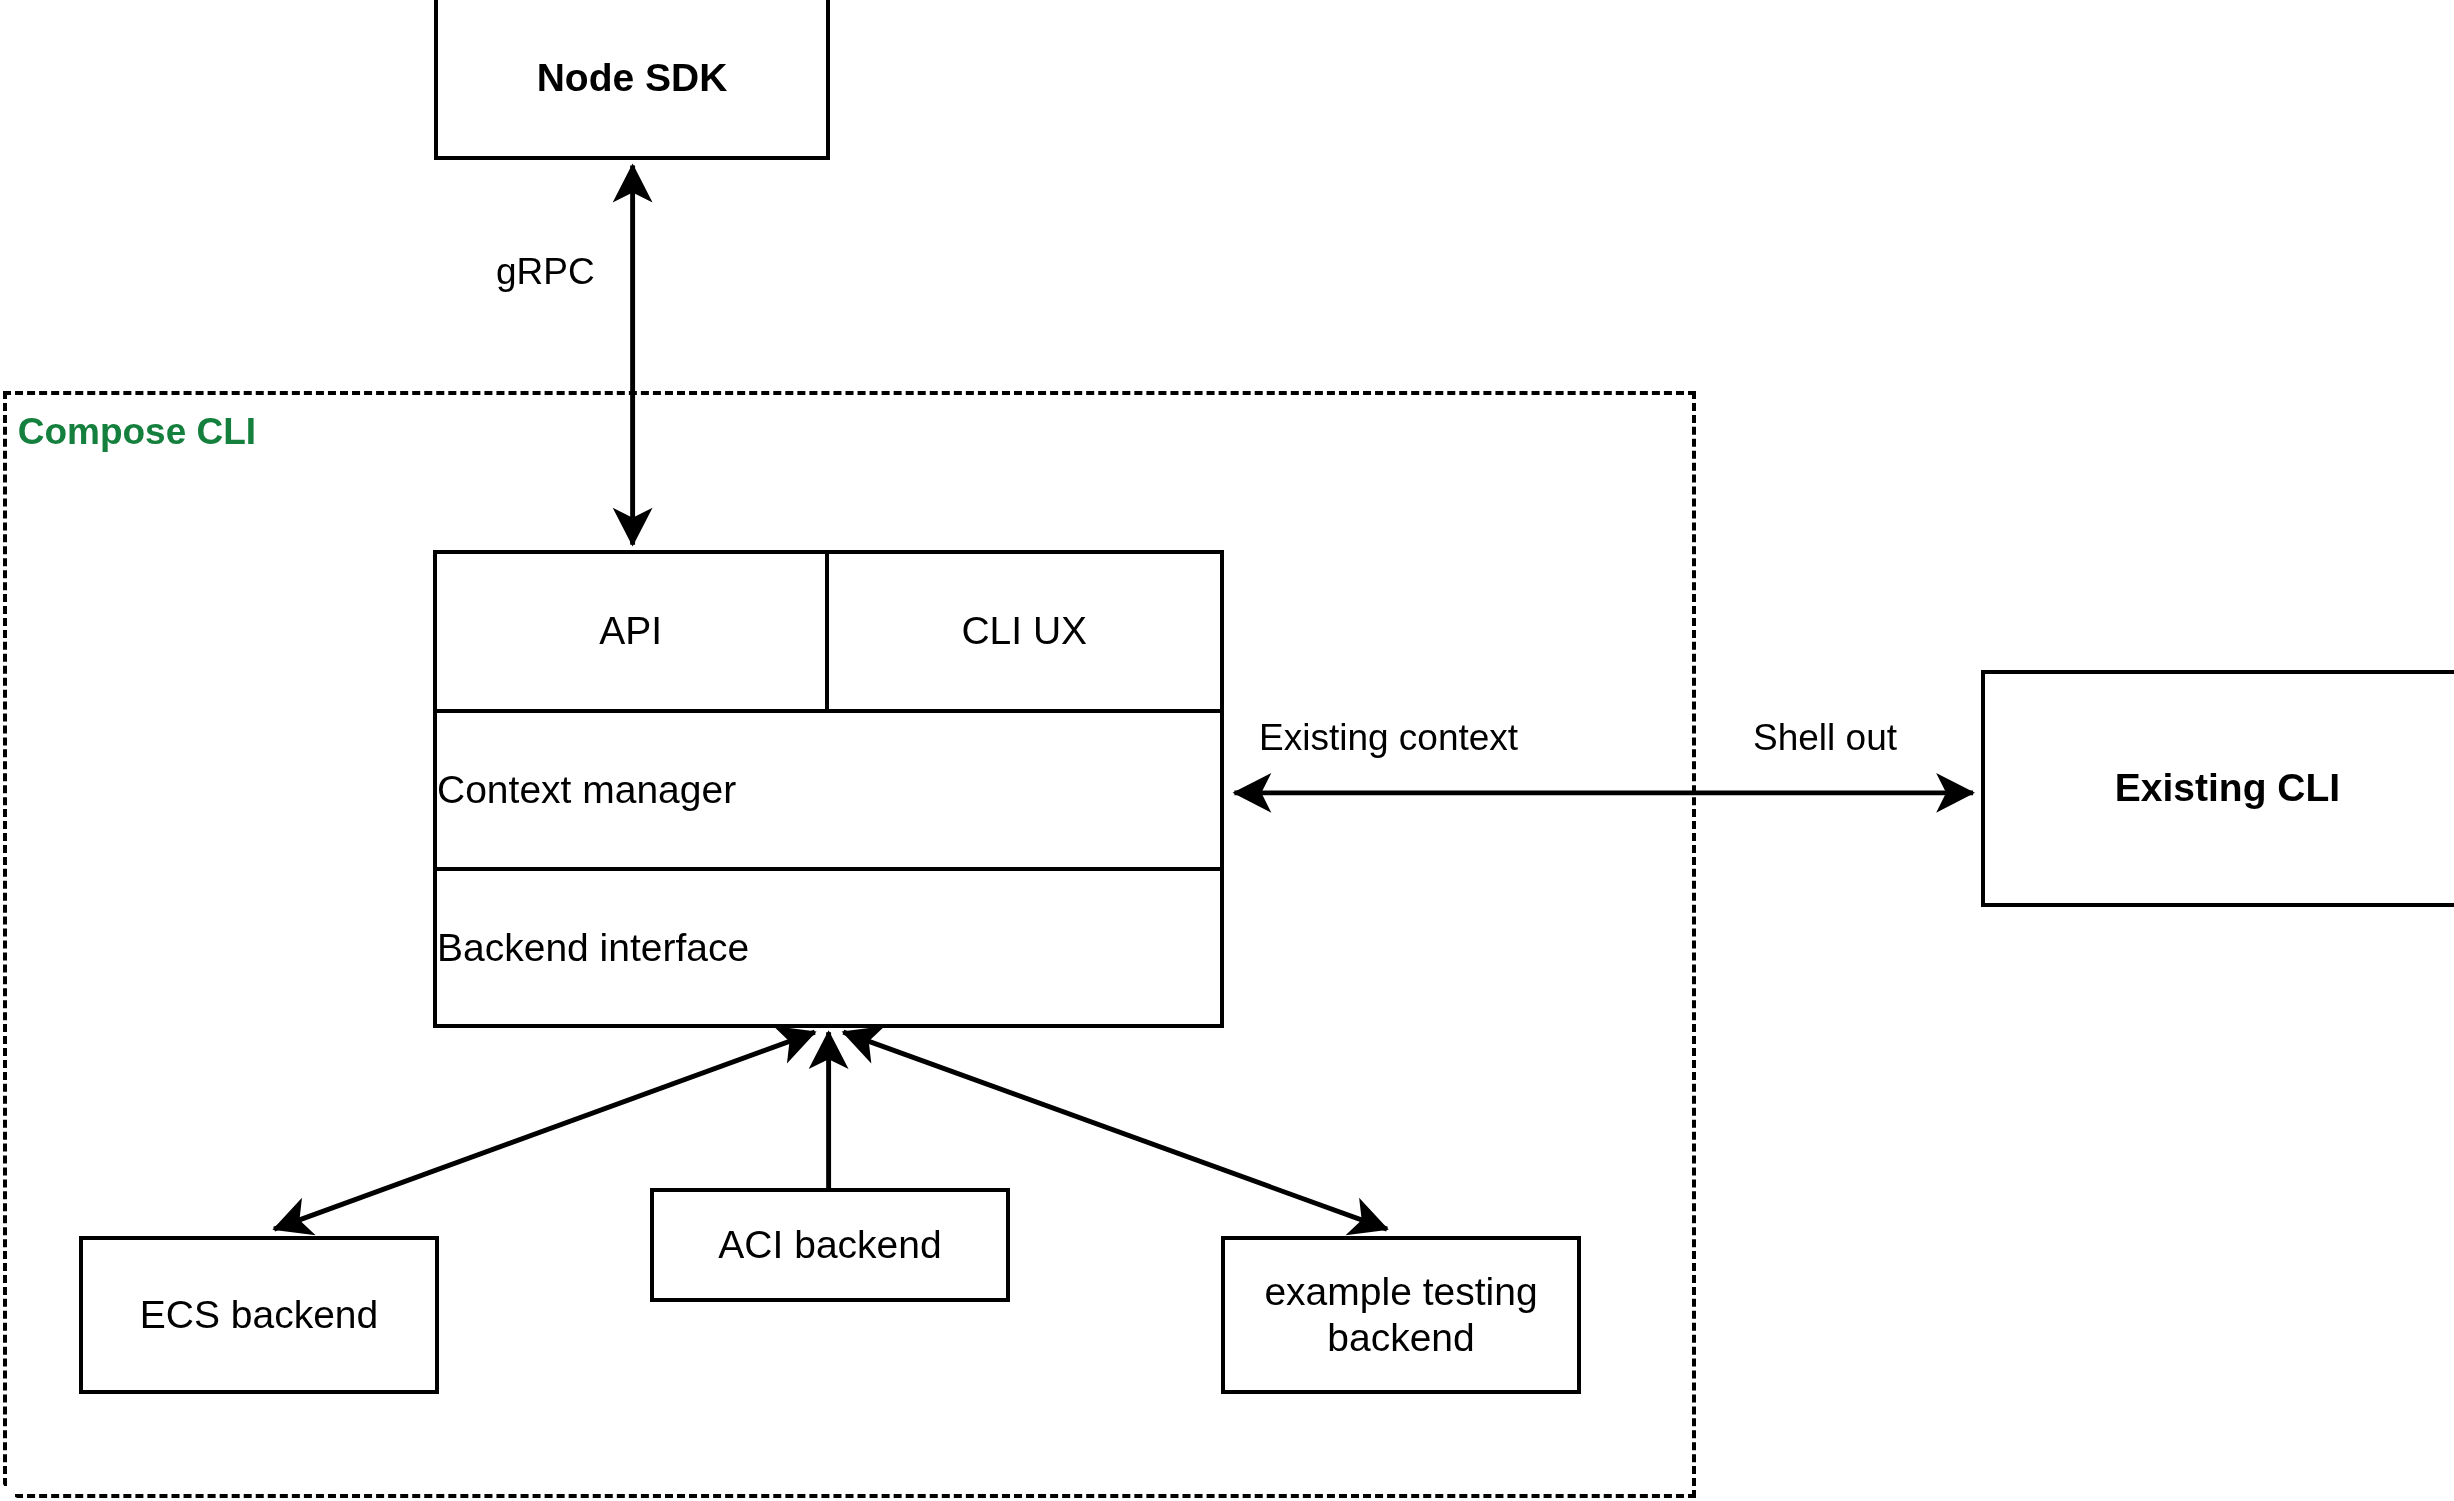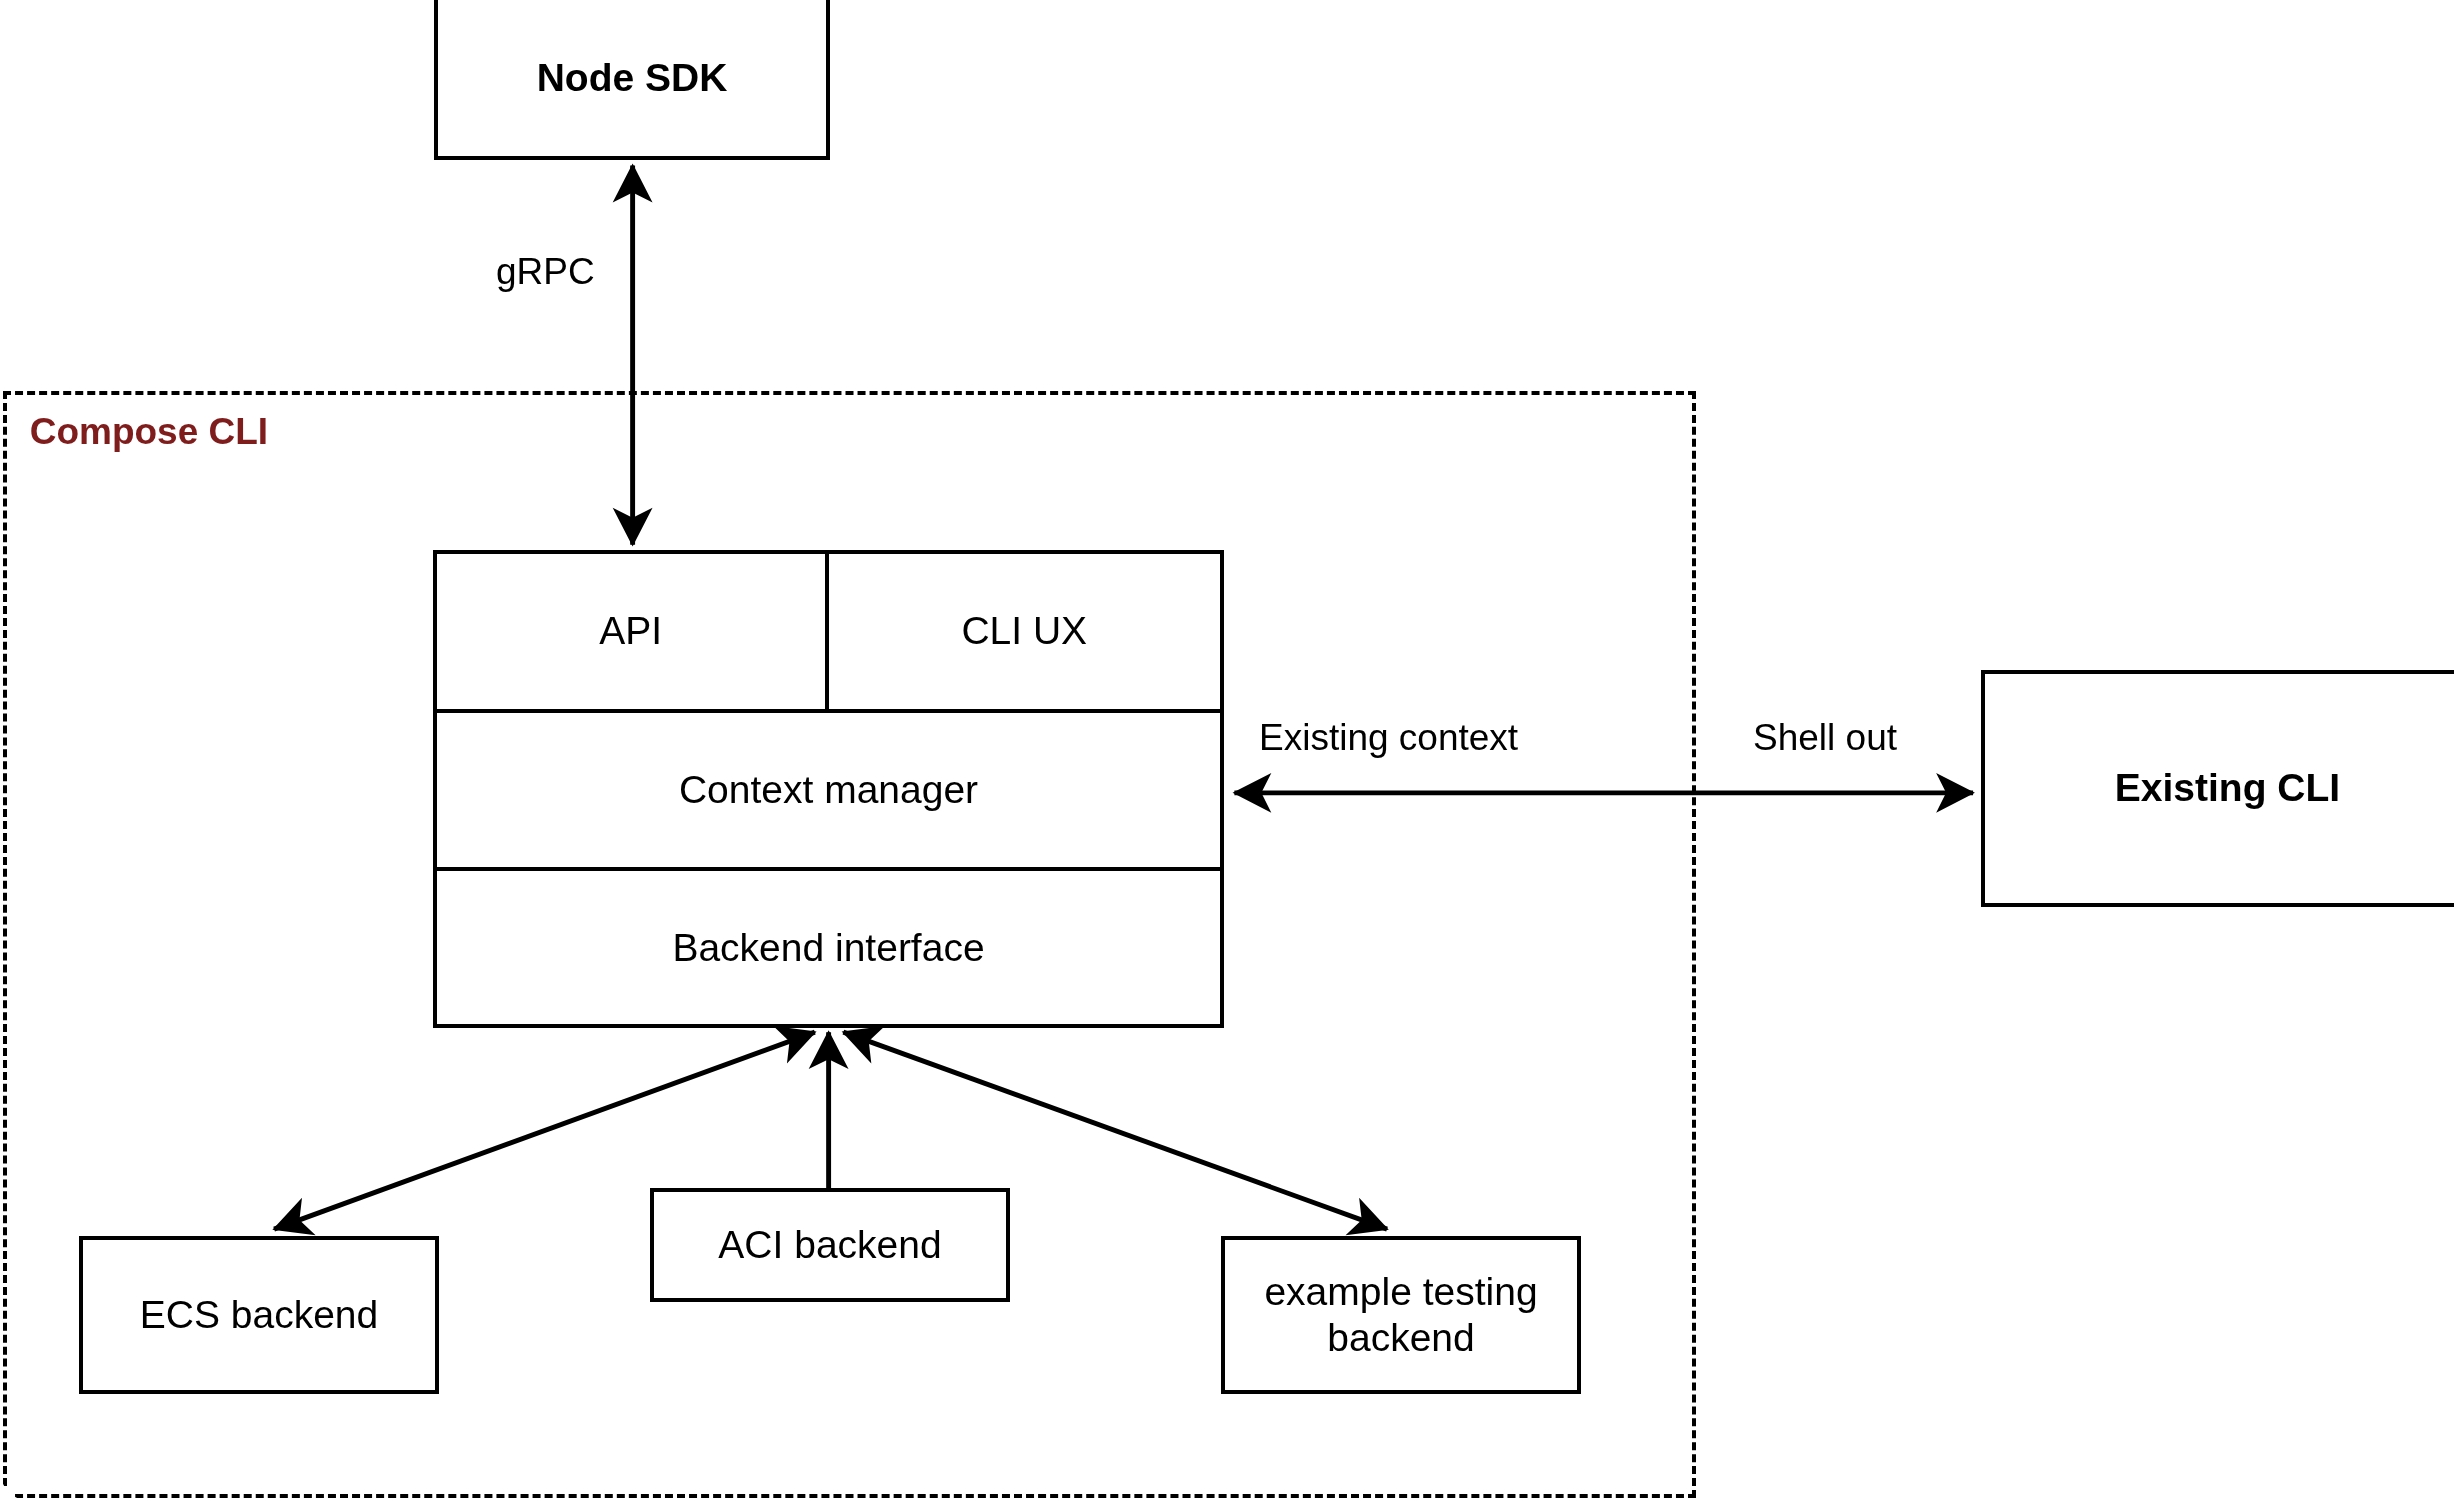--- a/index.html
+++ b/index.html
@@ -67,43 +67,41 @@
     box-sizing: border-box;
     border: 4.9px dashed #000000;
     background: transparent;
   }
   #compose-cli-title {
     position: absolute;
     left: 17.7px;
     top: 411px;
     font-size: 37px;
     font-weight: bold;
-    color: #7f1d1d;
+    color: #15803d;
     white-space: nowrap;
-    margin-left: 12px;
   }
 
   
   #core-stack {
     position: absolute;
     left: 433px;
     top: 550px;
     width: 791px;
     height: 478px;
     box-sizing: border-box;
     border: 4.9px solid #000000;
     background: #ffffff;
     display: flex;
     flex-direction: column;
   }
   .stack-row {
     box-sizing: border-box;
     display: flex;
     align-items: center;
-    justify-content: center;
     color: #000000;
     font-size: 39px;
   }
   #row-top {
     height: 160px;
     border-bottom: 4.9px solid #000000;
     flex-direction: row;
     align-items: stretch;
   }
   .half-cell {

